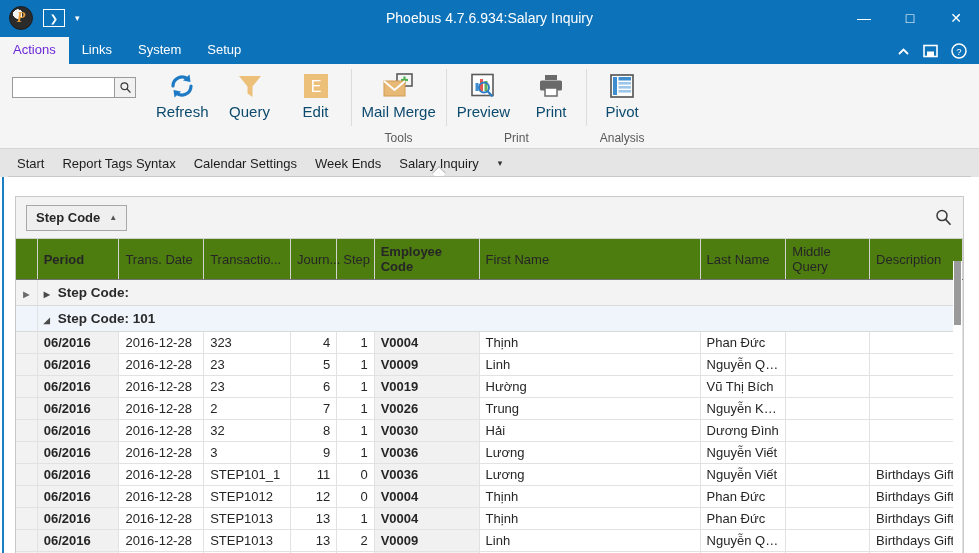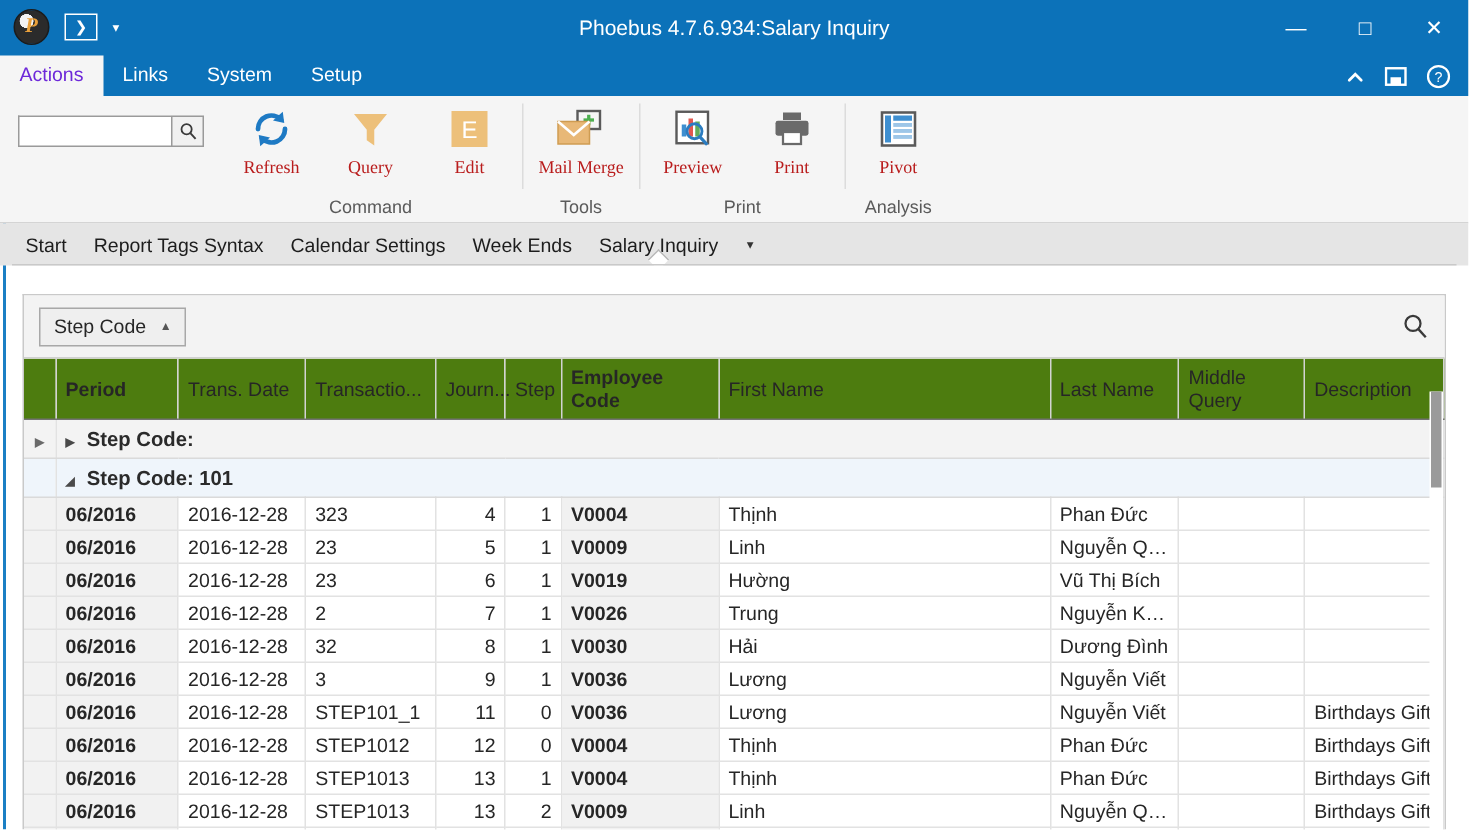--- a/index.html
+++ b/index.html
@@ -32,21 +32,21 @@
   .ribbon-right{margin-left:auto;display:flex;align-items:center;gap:13px;padding:0 12px 5px 0;}
   .ricon{color:#ffffff;display:flex;align-items:center;justify-content:center;}
 
   
   .ribbon{height:84px;background:#f5f5f5;border-bottom:1px solid #d4d4d4;display:flex;position:relative;}
   .rgroup{display:flex;flex-direction:column;justify-content:space-between;position:relative;padding:0 2px;}
   .rgroup .items{display:flex;align-items:flex-start;padding-top:7px;height:58px;}
   .glabel{text-align:center;color:#5a5a5a;font-size:12px;padding-bottom:3px;}
   .sep{width:1px;background:#dcdcdc;margin:5px 0 22px 0;}
   .btn{width:auto;min-width:50px;padding:0 8px;display:flex;flex-direction:column;align-items:center;gap:4px;}
-  .btn .lab{font-size:12px;color:#b91c1c;line-height:13px;white-space:nowrap;font-family:Liberation Serif, serif;}
+  .btn .lab{font-size:15px;color:#0c4a6e;line-height:13px;white-space:nowrap;}
   .ico{height:30px;display:flex;align-items:center;justify-content:center;}
   .searchwrap{display:flex;align-items:center;margin:0 10px 0 12px;align-self:flex-start;padding-top:13px;}
   .searchbox{width:102px;height:21px;background:#ffffff;border:1px solid #9a9a9a;border-right:none;box-sizing:border-box;}
   .searchbtn{width:22px;height:21px;border:1px solid #9a9a9a;background:#f1f1f1;box-sizing:border-box;
              display:flex;align-items:center;justify-content:center;}
 
   
   .doctabs{height:28px;background:#e5e5e5;display:flex;align-items:center;padding-left:8px;position:relative;}
   .dtab{padding:0 9px;font-size:13px;color:#1d1d1d;line-height:27px;position:relative;white-space:nowrap;}
   .dtab.active{color:#1d1d1d;}
@@ -54,21 +54,21 @@
                      width:9px;height:9px;background:#ffffff;border-left:1px solid #b8b8b8;border-top:1px solid #b8b8b8;}
   .dtab-more{padding:0 10px;font-size:9px;color:#333;}
   .doctabs-rule{position:absolute;left:8px;right:8px;bottom:0;height:1px;background:#c9c9c9;}
 
   
   .panel{position:absolute;left:15px;top:196px;right:15px;bottom:0;
          background:#ffffff;border:1px solid #c9c9c9;border-bottom:none;box-sizing:border-box;}
   .groupbar{height:41px;background:#f3f3f3;border-bottom:1px solid #d0d0d0;display:flex;align-items:center;
             padding:0 10px;position:relative;}
   .chip{display:inline-flex;align-items:center;gap:9px;height:24px;padding:0 9px;background:#efefef;
-        border:1px solid #a8a8a8;font-weight:normal;font-size:13px;color:#262626;}
+        border:1px solid #a8a8a8;font-weight:bold;font-size:13px;color:#262626;}
   .chip .caret{font-size:8px;color:#555;}
   .grid-search{margin-left:auto;display:flex;align-items:center;justify-content:center;}
 
   table.grid{border-collapse:collapse;width:100%;table-layout:fixed;}
   table.grid th{background:#4d7c0f;border-right:1px solid #d3d3d3;border-bottom:1px solid #737373;
                 font-weight:normal;font-size:13px;color:#262626;text-align:left;padding:5px 6px;height:23px;box-sizing:border-box;}
   table.grid th.b{font-weight:bold;}
   table.grid td{border-right:1px solid #e2e2e2;border-bottom:1px solid #e2e2e2;
                 font-size:13px;color:#262626;padding:3px 6px;height:21px;box-sizing:border-box;
                 white-space:nowrap;overflow:hidden;text-overflow:ellipsis;}
@@ -172,21 +172,20 @@
         <div class="btn">
           <div class="ico">
             <svg width="28" height="28" viewBox="0 0 28 28">
               <rect x="2" y="2" width="24" height="24" fill="#edc07a"></rect>
               <text x="14" y="20" text-anchor="middle" font-size="16" font-family="Liberation Sans, sans-serif" fill="#ffffff">E</text>
             </svg>
           </div>
           <div class="lab">Edit</div>
         </div>
       </div>
-      <div class="glabel">Command</div>
     </div>
 
     <div class="sep"></div>
 
     <div class="rgroup">
       <div class="items">
         <div class="btn">
           <div class="ico">
             <svg width="34" height="28" viewBox="0 0 34 28">
               <rect x="15" y="2" width="15" height="12" fill="none" stroke="#5a5a5a" stroke-width="1.6"></rect>

